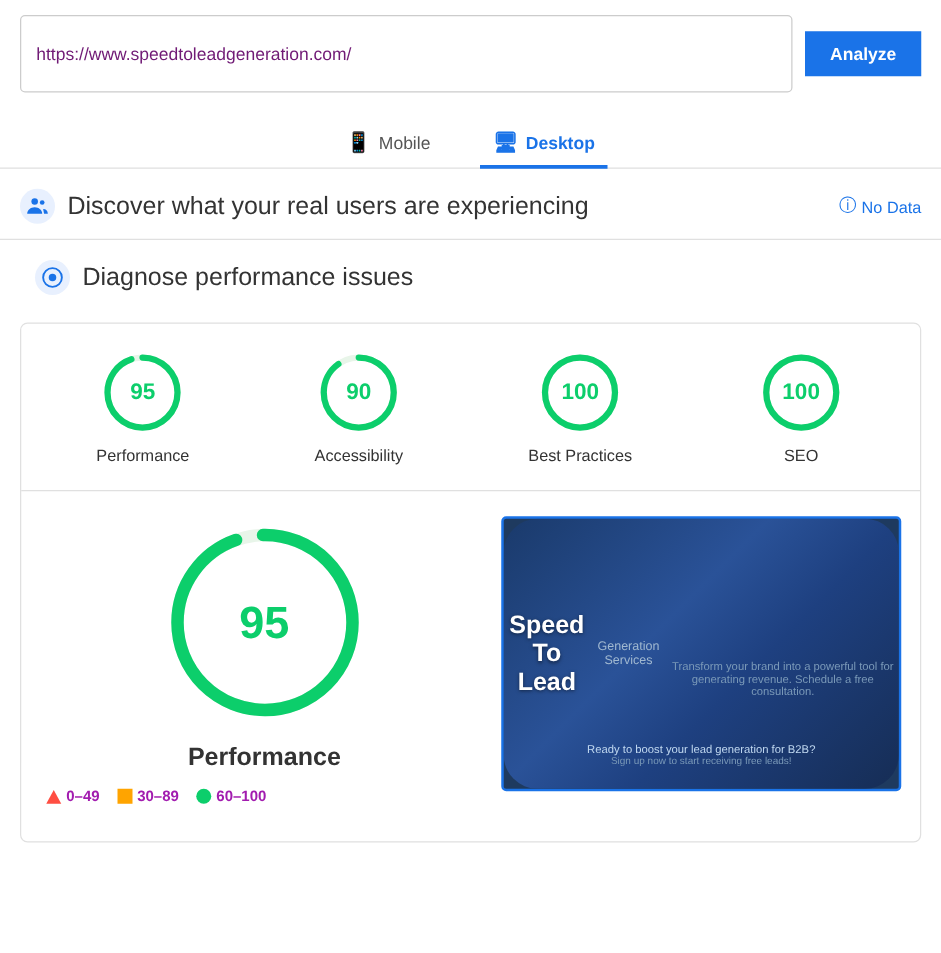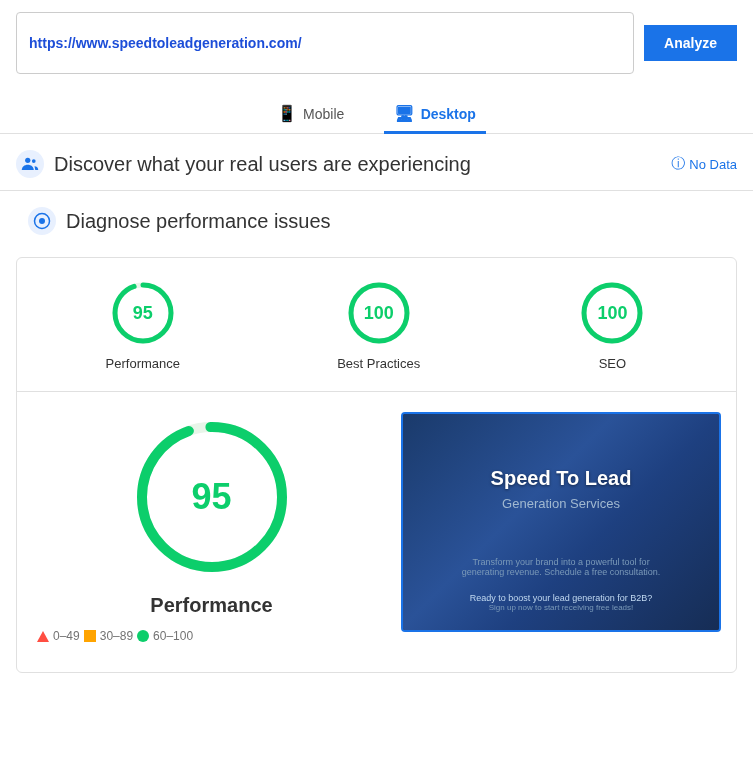--- a/index.html
+++ b/index.html
@@ -19,23 +19,22 @@
       padding: 12px 16px;
       gap: 10px;
       background: #fff;
     }
     .url-input {
       flex: 1;
       border: 1px solid #ccc;
       border-radius: 4px;
       padding: 22px 12px;
       font-size: 14px;
-      color: #1d4ed8;
+      color: #701a75;
       outline: none;
-      font-weight: bold;
     }
     .analyze-btn {
       background: #1a73e8;
       color: #fff;
       border: none;
       border-radius: 0;
       padding: 10px 20px;
       font-size: 14px;
       font-weight: 600;
       cursor: pointer;
@@ -195,24 +194,25 @@
       margin-top: 10px;
       line-height: 1.5;
     }
     .perf-note a {
       color: #1a73e8;
       text-decoration: none;
     }
     .legend-row {
       display: flex;
       align-items: center;
-      gap: 4px;
+      gap: 14px;
       margin-top: 12px;
       font-size: 12px;
-      color: #737373;
+      color: #a21caf;
+      font-weight: bold;
     }
     .legend-item {
       display: flex;
       align-items: center;
       gap: 4px;
     }
     .legend-dot {
       width: 12px;
       height: 12px;
       border-radius: 50%;
@@ -248,37 +248,38 @@
       flex-direction: column;
       align-items: center;
       justify-content: center;
       position: relative;
     }
     .screenshot-overlay {
       width: 100%;
       height: 100%;
       background: linear-gradient(135deg, #1a3a6b 0%, #2a5298 40%, #1e4080 60%, #162d55 100%);
       display: flex;
-      flex-direction: column;
+      flex-direction: row;
       align-items: center;
       justify-content: center;
       gap: 6px;
       position: relative;
+      border-radius: 27px;
     }
     .screenshot-title {
       color: #fff;
       font-size: 20px;
       font-weight: 700;
       text-align: center;
       text-shadow: 0 1px 3px rgba(0,0,0,0.5);
     }
     .screenshot-subtitle {
       color: #a0b8d0;
-      font-size: 13px;
-      text-align: right;
+      font-size: 10px;
+      text-align: center;
     }
     .screenshot-body-text {
       color: #7a99b8;
       font-size: 9px;
       text-align: center;
       max-width: 200px;
       margin-top: 40px;
     }
     .screenshot-cta {
       position: absolute;
@@ -349,20 +350,30 @@
       <div class="score-circle">
         <svg width="70" height="70" viewBox="0 0 70 70">
           <circle cx="35" cy="35" r="28" fill="none" stroke="#e8f5e9" stroke-width="5"></circle>
           <circle cx="35" cy="35" r="28" fill="none" stroke="#0cce6b" stroke-width="5" stroke-dasharray="166.6 9.3" stroke-linecap="round"></circle>
         </svg>
         <span class="score-number green">95</span>
       </div>
       <span class="score-label">Performance</span>
     </div>
 
+    <div class="score-card">
+      <div class="score-circle">
+        <svg width="70" height="70" viewBox="0 0 70 70">
+          <circle cx="35" cy="35" r="28" fill="none" stroke="#e8f5e9" stroke-width="5"></circle>
+          <circle cx="35" cy="35" r="28" fill="none" stroke="#0cce6b" stroke-width="5" stroke-dasharray="158.3 17.6" stroke-linecap="round"></circle>
+        </svg>
+        <span class="score-number green">90</span>
+      </div>
+      <span class="score-label">Accessibility</span>
+    </div>
 
     <div class="score-card">
       <div class="score-circle">
         <svg width="70" height="70" viewBox="0 0 70 70">
           <circle cx="35" cy="35" r="28" fill="none" stroke="#e8f5e9" stroke-width="5"></circle>
           <circle cx="35" cy="35" r="28" fill="none" stroke="#0cce6b" stroke-width="5" stroke-dasharray="175.9 0" stroke-linecap="round"></circle>
         </svg>
         <span class="score-number green">100</span>
       </div>
       <span class="score-label">Best Practices</span>

